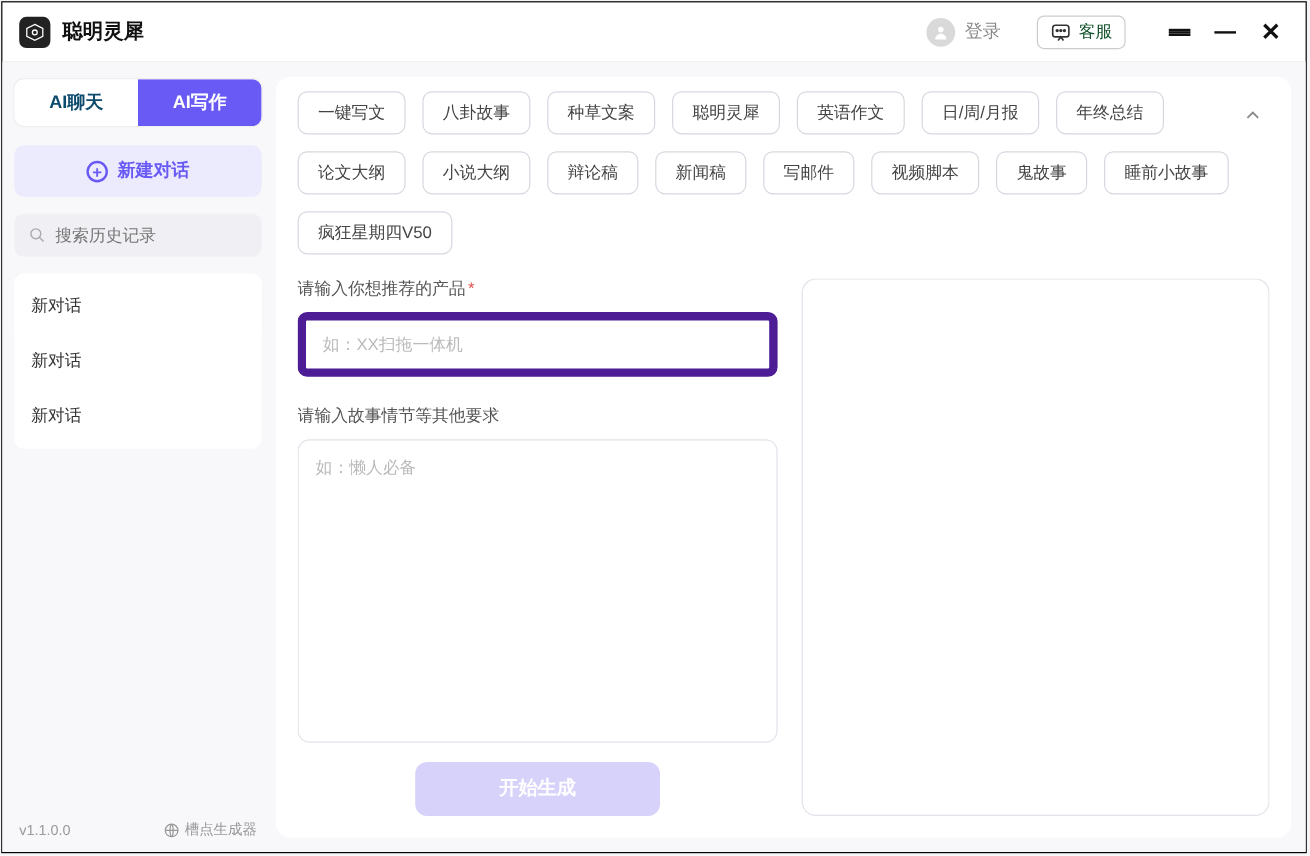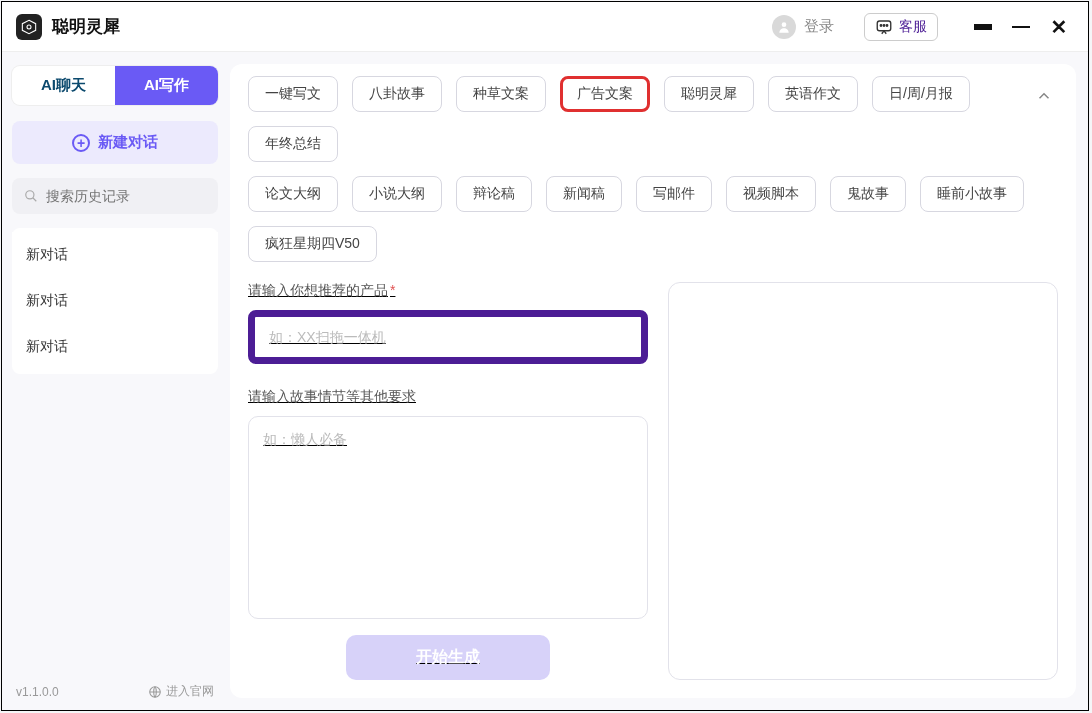--- a/index.html
+++ b/index.html
@@ -40,21 +40,21 @@
   .login-group { display: flex; align-items: center; color: #888; font-size: 15px; margin-right: 30px; cursor: pointer; }
   .avatar {
     width: 24px; height: 24px; border-radius: 50%;
     background: #d9d9d9; margin-right: 8px;
     display: flex; align-items: center; justify-content: center;
   }
   .avatar svg { width: 14px; height: 14px; fill: #fff; }
   .cs-btn {
     display: flex; align-items: center;
     border: 1px solid #ccc; border-radius: 6px;
-    padding: 4px 10px; font-size: 14px; color: #4c1d95;
+    padding: 4px 10px; font-size: 14px; color: #14532d;
     margin-right: 18px; cursor: pointer;
   }
   .cs-btn svg { width: 18px; height: 18px; margin-right: 6px; stroke: #333; fill: none; stroke-width: 1.8; }
   .menu-icon, .min-icon, .close-icon {
     width: 22px; height: 22px; display: flex; align-items: center; justify-content: center;
     margin-left: 16px; cursor: pointer; color: #111;
   }
   .menu-icon span, .min-icon span { display:block; }
   .menu-lines { display:flex; flex-direction:column; gap:4px; }
   .menu-lines i { display:block; width:18px; height:2px; background:#111; }
@@ -183,21 +183,21 @@
 
   .form-area {
     flex: 1;
     display: flex;
     gap: 20px;
     margin-top: 6px;
     overflow: hidden;
   }
   .form-left {
     width: 400px;
-    display: flex; flex-direction: column; text-decoration: underline;
+    display: flex; flex-direction: column;
   }
   .field-label {
     font-size: 14px; color: #555; margin-bottom: 10px;
   }
   .field-label .req { color: #e05050; margin-left: 2px;}
   .text-input {
     border: 7px solid #4c1d95;
     border-radius: 8px;
     padding: 12px 14px;
     font-size: 14px;
@@ -308,37 +308,36 @@
         <div class="history-item">新对话</div>
         <div class="history-item">新对话</div>
       </div>
       <div class="sidebar-footer">
         <span>v1.1.0.0</span>
         <span class="official">
           <svg viewBox="0 0 24 24">
               <circle cx="12" cy="12" r="9"></circle>
               <path d="M3 12h18M12 3c3 3 3 15 0 18M12 3c-3 3-3 15 0 18"></path>
             </svg>
-          <span>进入官网</span>
+          <span>槽点生成器</span>
         </span>
       </div>
     </div>
 
     <div class="main">
       <div class="chip-rows">
         <div class="collapse-icon">
           <svg width="18" height="18" viewBox="0 0 24 24" fill="none" stroke="#888" stroke-width="2">
               <polyline points="6 15 12 9 18 15"></polyline>
             </svg>
         </div>
         <div class="chip-row" id="chip-row-1" style="padding-right:40px;">
             <div class="chip">一键写文</div>
             <div class="chip">八卦故事</div>
             <div class="chip">种草文案</div>
-            <div class="chip highlight">广告文案</div>
             <div class="chip">聪明灵犀</div>
             <div class="chip">英语作文</div>
             <div class="chip">日/周/月报</div>
             <div class="chip">年终总结</div>
           </div>
         <div class="chip-row" id="chip-row-2">
             <div class="chip">论文大纲</div>
             <div class="chip">小说大纲</div>
             <div class="chip">辩论稿</div>
             <div class="chip">新闻稿</div>

